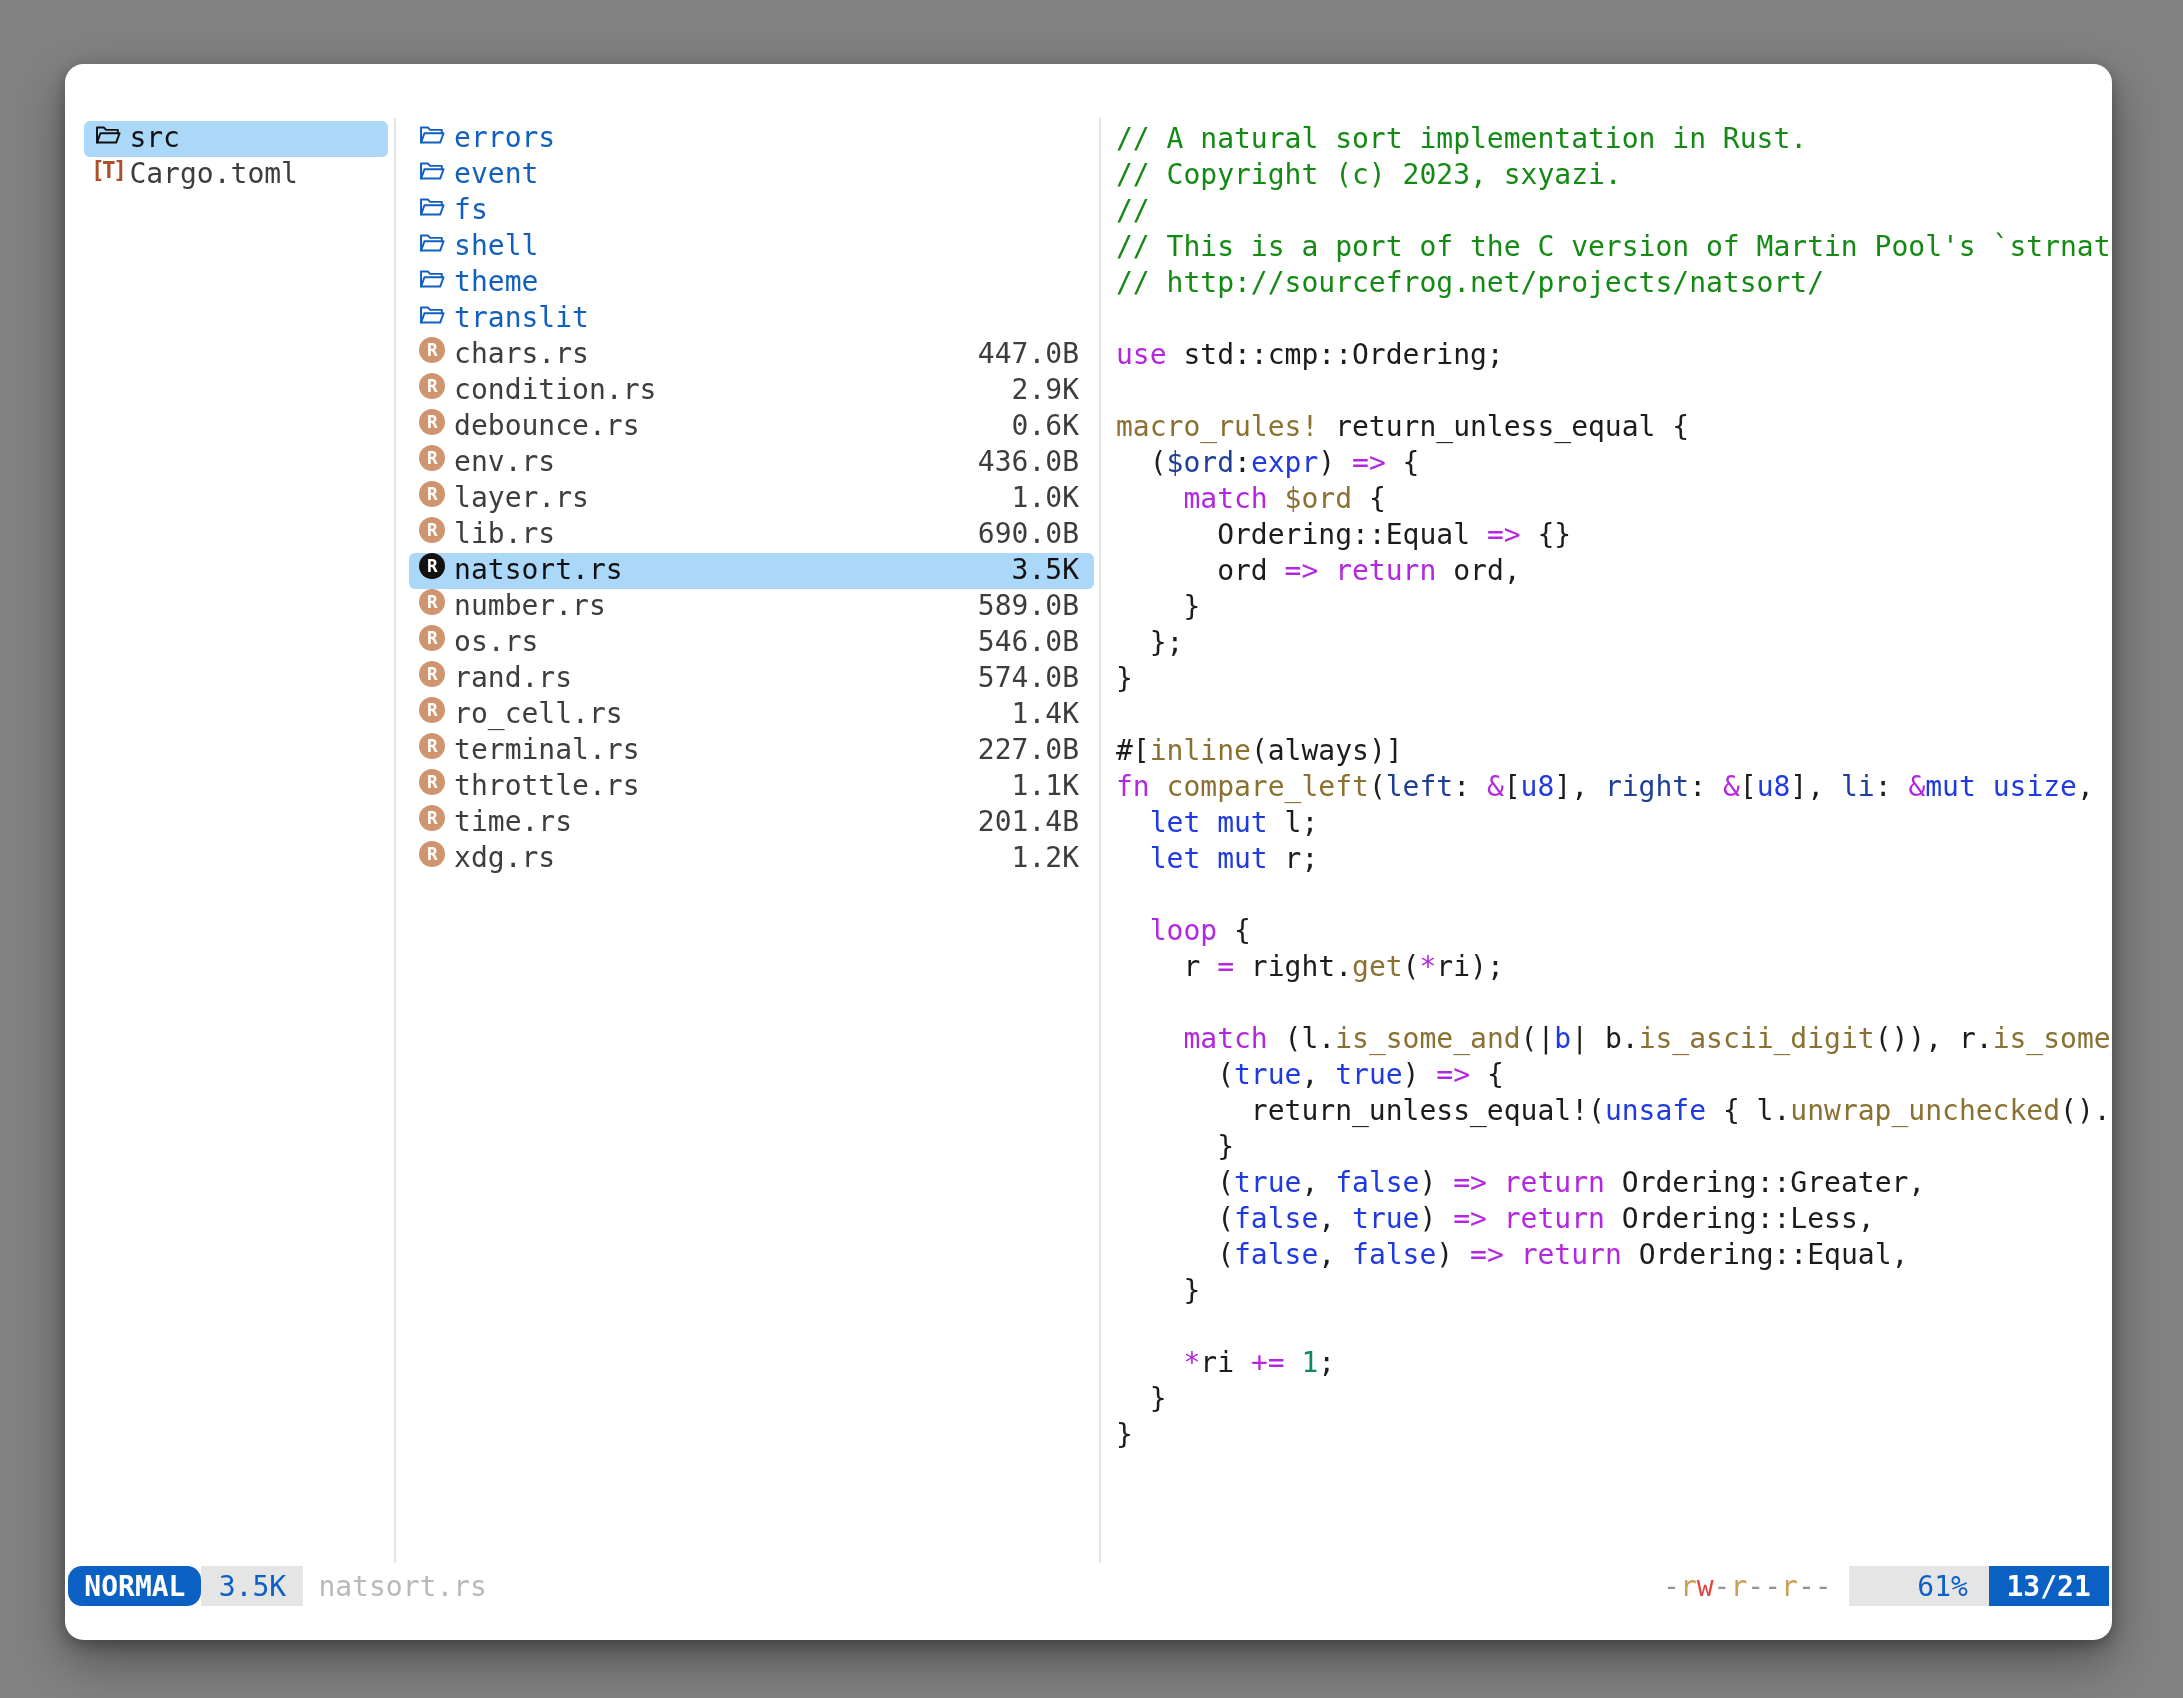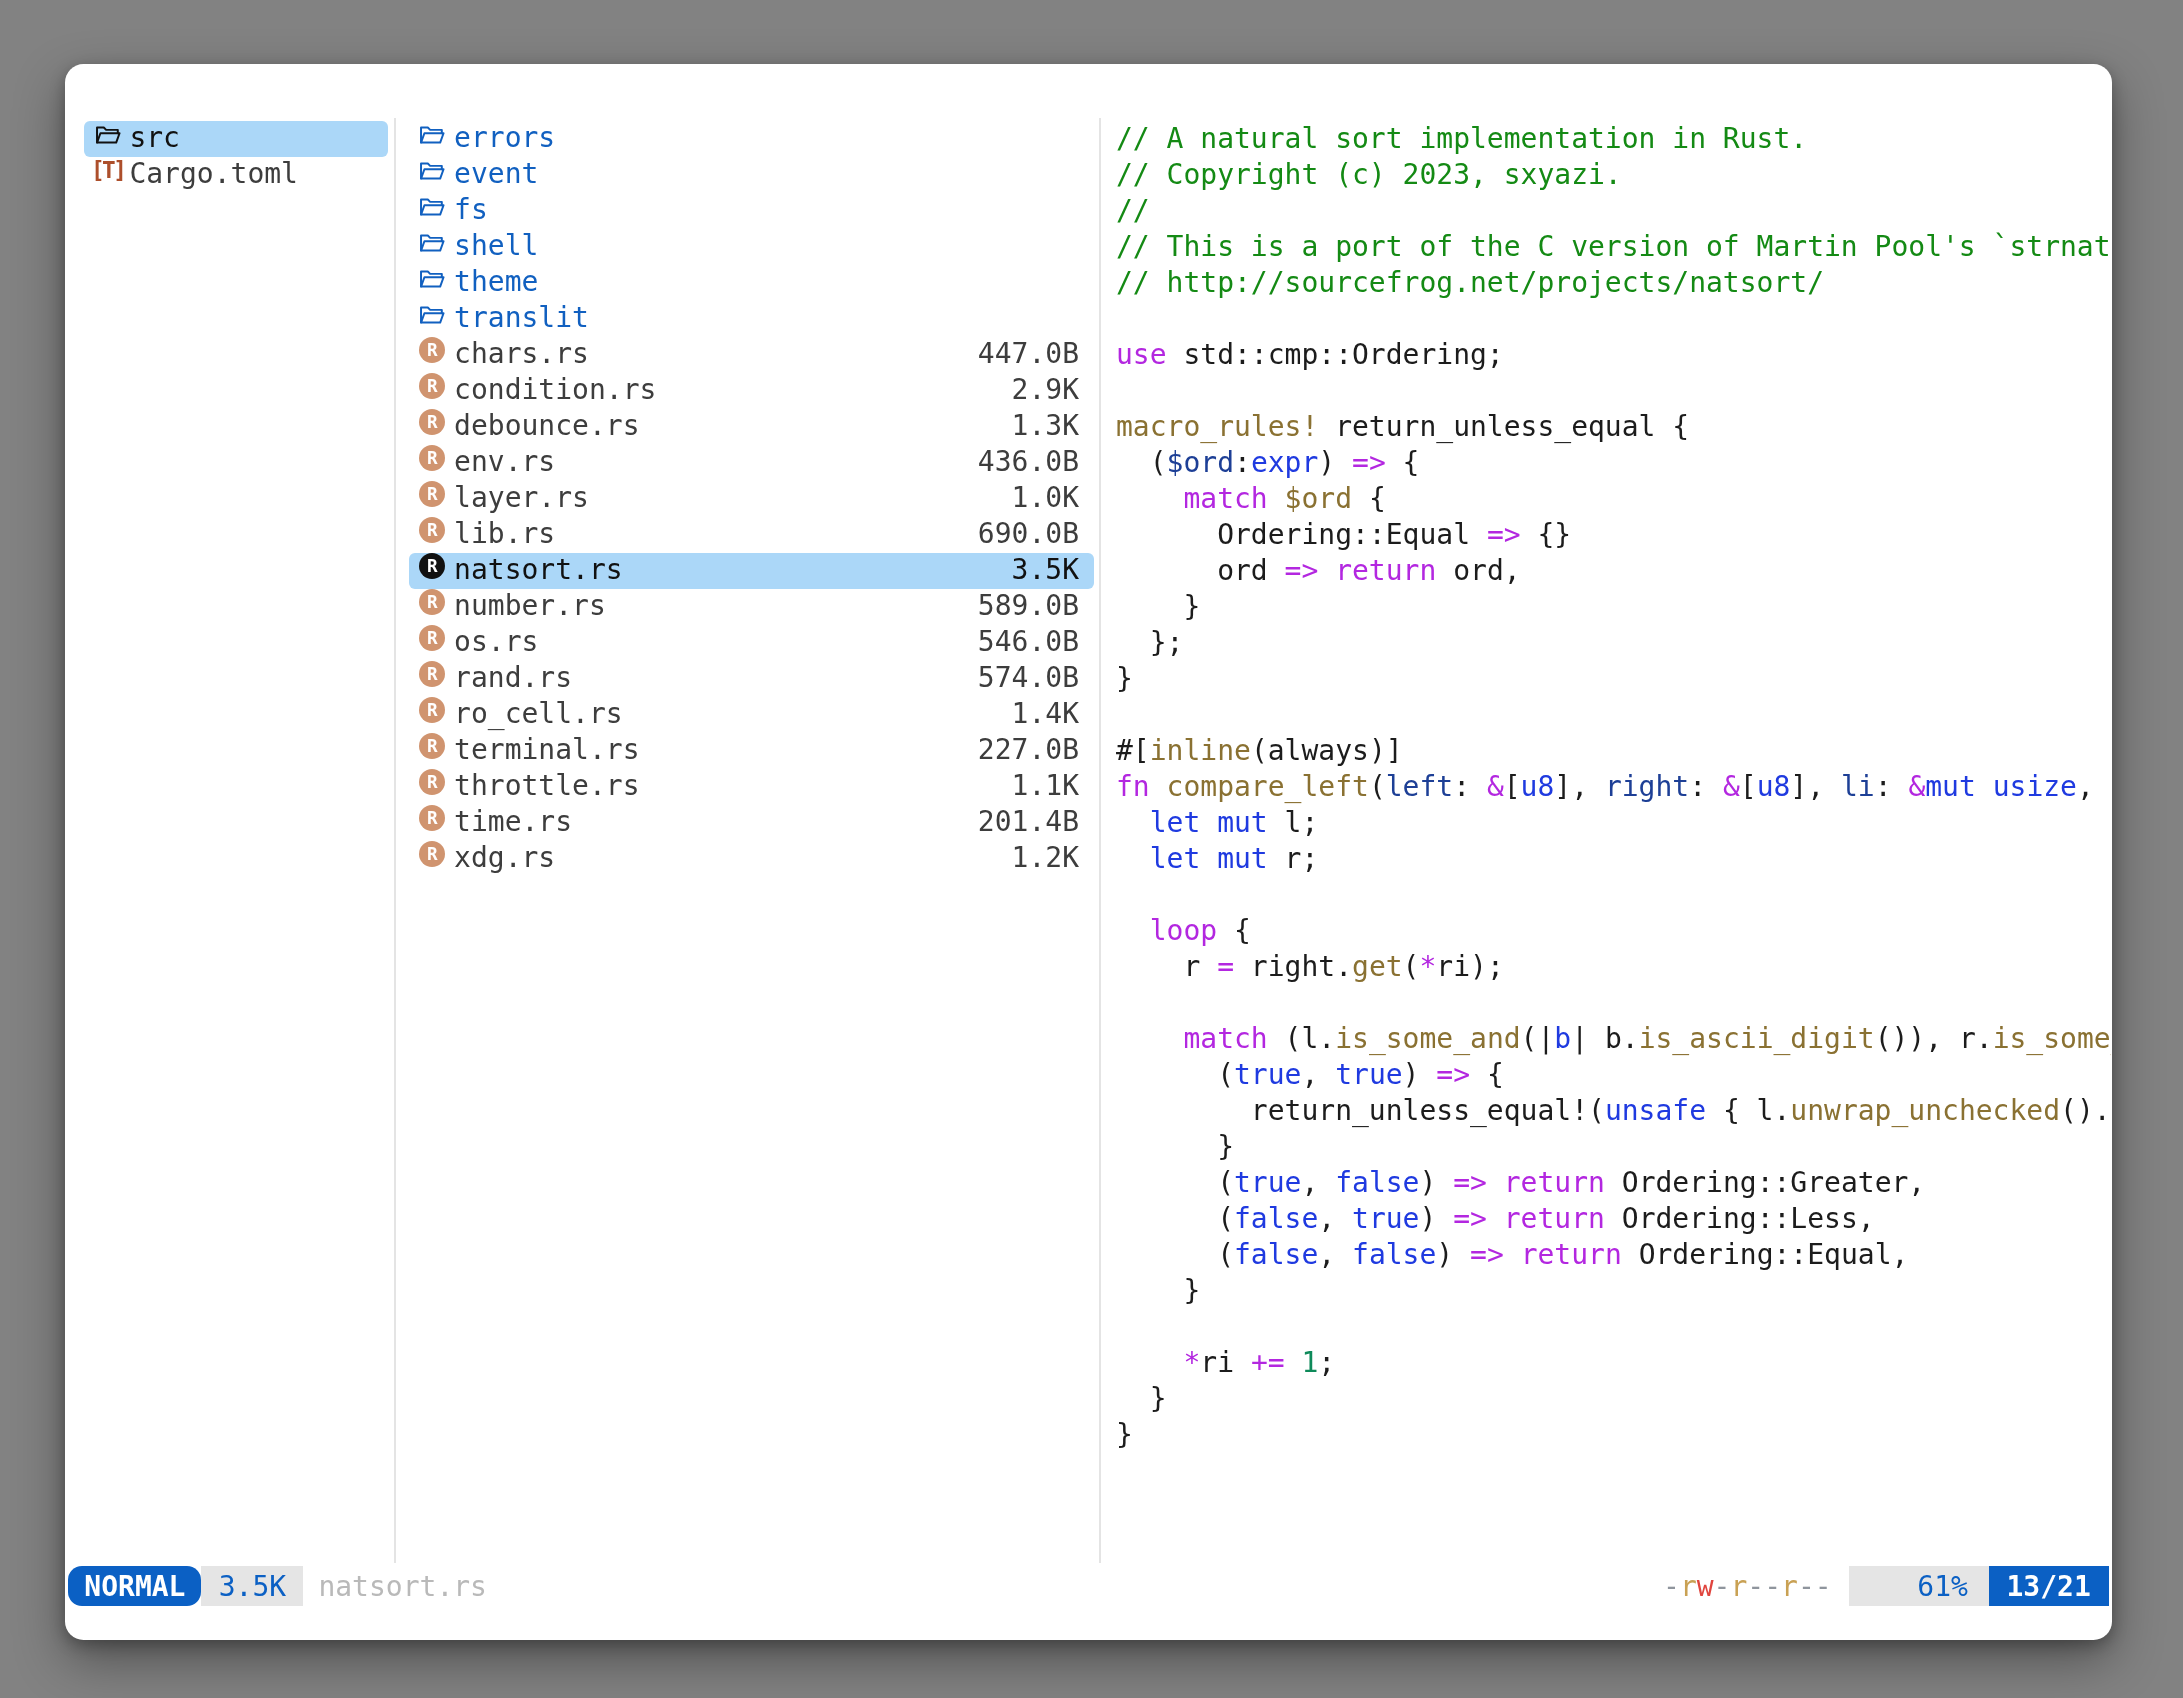--- a/index.html
+++ b/index.html
@@ -106,21 +106,21 @@
       <div class="row folder"><span class="icon"><svg width="28" height="28" viewBox="0 0 24 24" fill="none" stroke="currentColor" stroke-width="1.7" stroke-linejoin="round" stroke-linecap="round">
             <path d="M2.6 18.5 V5.6 h5.8 l2 2 h10 v2.9"></path>
             <path d="M2.6 18.5 l2.9-8 h16.4 l-2.9 8 z"></path>
           </svg></span><span class="label">theme</span><span class="size"></span></div>
       <div class="row folder"><span class="icon"><svg width="28" height="28" viewBox="0 0 24 24" fill="none" stroke="currentColor" stroke-width="1.7" stroke-linejoin="round" stroke-linecap="round">
             <path d="M2.6 18.5 V5.6 h5.8 l2 2 h10 v2.9"></path>
             <path d="M2.6 18.5 l2.9-8 h16.4 l-2.9 8 z"></path>
           </svg></span><span class="label">translit</span><span class="size"></span></div>
       <div class="row file"><span class="icon"><span class="disc">R</span></span><span class="label">chars.rs</span><span class="size">447.0B</span></div>
       <div class="row file"><span class="icon"><span class="disc">R</span></span><span class="label">condition.rs</span><span class="size">2.9K</span></div>
-      <div class="row file"><span class="icon"><span class="disc">R</span></span><span class="label">debounce.rs</span><span class="size">1.3K</span></div>
+      <div class="row file"><span class="icon"><span class="disc">R</span></span><span class="label">debounce.rs</span><span class="size">0.6K</span></div>
       <div class="row file"><span class="icon"><span class="disc">R</span></span><span class="label">env.rs</span><span class="size">436.0B</span></div>
       <div class="row file"><span class="icon"><span class="disc">R</span></span><span class="label">layer.rs</span><span class="size">1.0K</span></div>
       <div class="row file"><span class="icon"><span class="disc">R</span></span><span class="label">lib.rs</span><span class="size">690.0B</span></div>
       <div class="row file sel"><span class="icon"><span class="disc">R</span></span><span class="label">natsort.rs</span><span class="size">3.5K</span></div>
       <div class="row file"><span class="icon"><span class="disc">R</span></span><span class="label">number.rs</span><span class="size">589.0B</span></div>
       <div class="row file"><span class="icon"><span class="disc">R</span></span><span class="label">os.rs</span><span class="size">546.0B</span></div>
       <div class="row file"><span class="icon"><span class="disc">R</span></span><span class="label">rand.rs</span><span class="size">574.0B</span></div>
       <div class="row file"><span class="icon"><span class="disc">R</span></span><span class="label">ro_cell.rs</span><span class="size">1.4K</span></div>
       <div class="row file"><span class="icon"><span class="disc">R</span></span><span class="label">terminal.rs</span><span class="size">227.0B</span></div>
       <div class="row file"><span class="icon"><span class="disc">R</span></span><span class="label">throttle.rs</span><span class="size">1.1K</span></div>

